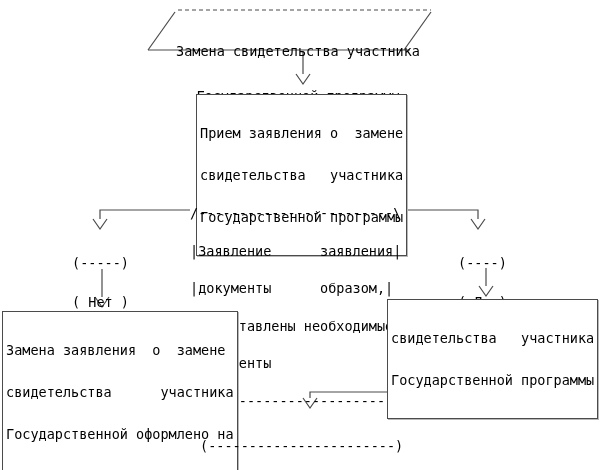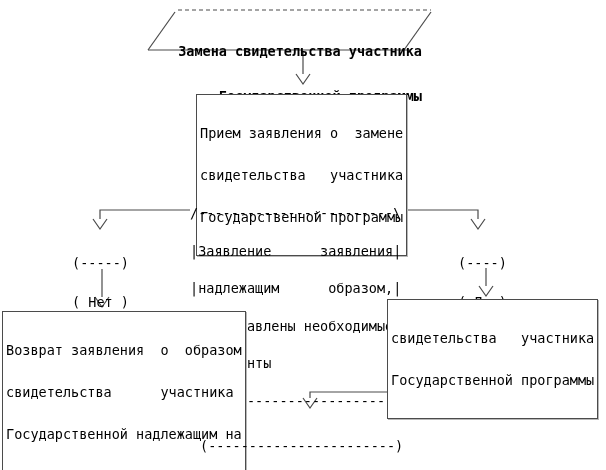--- a/index.html
+++ b/index.html
@@ -14,21 +14,21 @@
     padding:3px 3px; font-size:13.5px; line-height:14px; white-space:pre;
     box-shadow:1px 1px 0 #b8b8b8;
   }
   .art {
     position:absolute; font-size:13.5px; line-height:13px; white-space:pre;
   }
   .decision { line-height:12.5px; }
   .terminator { line-height:12.5px; }
   .ptext {
     position:absolute; left:174px; top:14px; width:248px;
-    text-align:right; font-size:13.5px; line-height:15px; white-space:pre;font-weight:bold;
+    text-align:center; font-size:13.5px; line-height:15px; white-space:pre;
   }
   .line { stroke:#4a4a4a; stroke-width:1.2; fill:none; }
   .dash { stroke-dasharray:4 3; }
 </style>
 </head>
 <body>
 
 <div class="canvas">
 
   <svg width="606" height="470">
@@ -83,42 +83,42 @@
 
   <div class="box" style="left:196px; top:94px;">
     <div>Прием заявления о  замене</div>
     <div>свидетельства   участника</div>
     <div>Государственной программы</div>
   </div>
 
   <div class="art decision" style="left:190px; top:182px;">
     <div>/------------------------\</div>
     <div>|Заявление      заявления|</div>
-    <div>|надлежащим      образом,|</div>
+    <div>|документы      образом,|</div>
     <div>|представлены необходимые|</div>
     <div>|документы               |</div>
     <div>\------------------------/</div>
   </div>
 
   <div class="art" style="left:72px; top:231px;">
     <div>(-----)</div>
     <div>( Нет )</div>
     <div>(_____)</div>
   </div>
 
   <div class="art" style="left:458px; top:231px;">
     <div>(----)</div>
     <div>( Да )</div>
     <div>(____)</div>
   </div>
 
   <div class="box" style="left:2px; top:311px;">
-    <div>Возврат заявления  о  образом</div>
+    <div>Замена заявления  о  замене</div>
     <div>свидетельства      участника</div>
-    <div>Государственной надлежащим на</div>
+    <div>Государственной оформлено на</div>
     <div>доработку</div>
   </div>
 
   <div class="box" style="left:387px; top:299px;">
     <div>свидетельства   участника</div>
     <div>Государственной программы</div>
   </div>
 
   <div class="art terminator" style="left:200px; top:415px;">
     <div>(-----------------------)</div>

